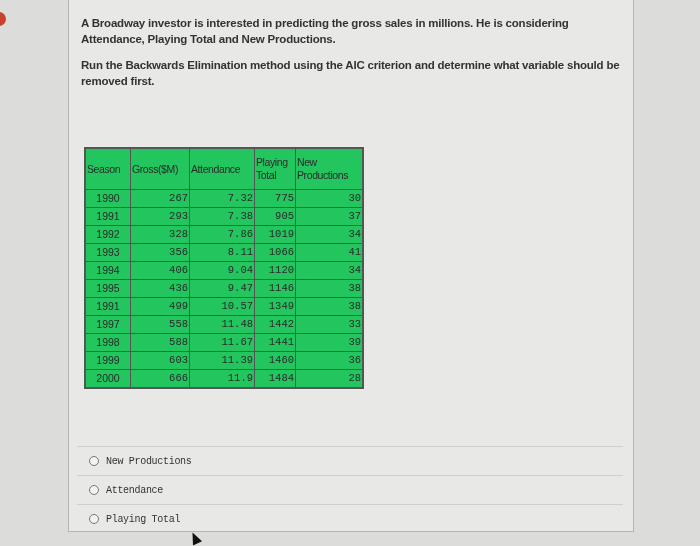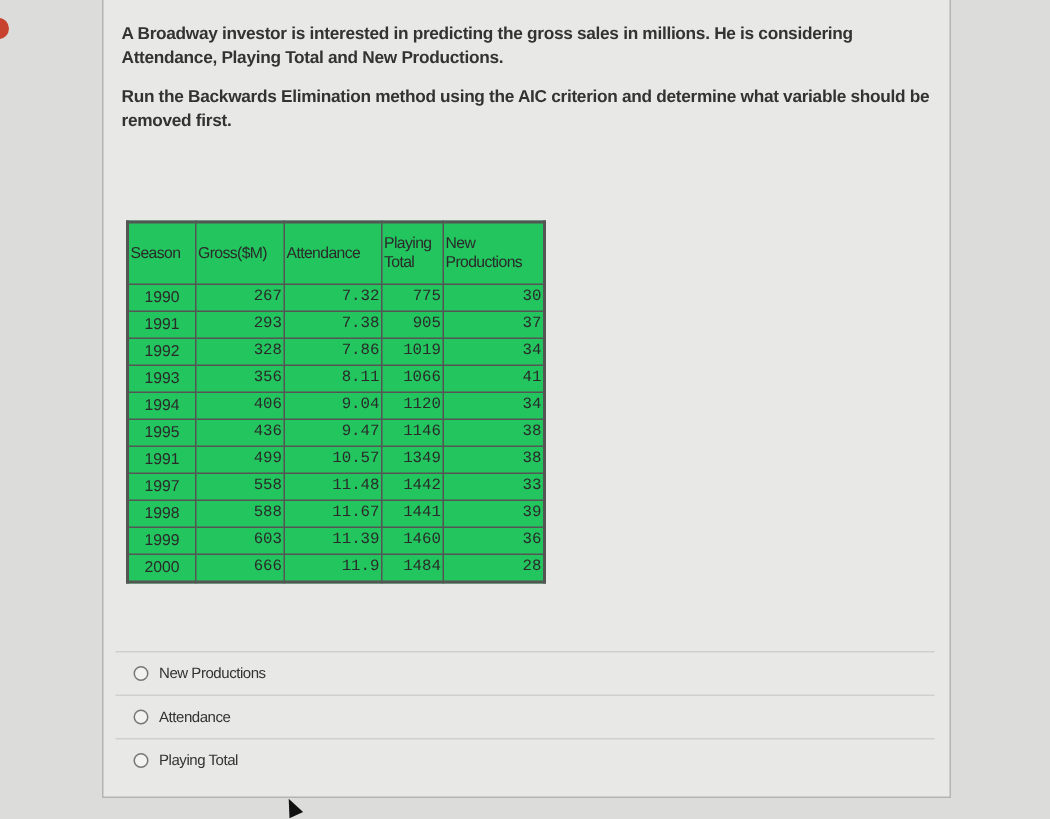--- a/index.html
+++ b/index.html
@@ -76,22 +76,23 @@
     table.data td.num { text-align: right; font-family: Liberation Mono, monospace; }
     table.data td.season { text-align: center; margin-left: 13px; }
     .c-season { width: 42px; }
     .c-gross { width: 56px; }
     .c-att { width: 62px; }
     .c-play { width: 38px; }
     .c-new { width: 64px; }
     .options {
       position: absolute;
       left: 8px;
-      top: 435px;
+      top: 447px;
       width: 546px;
+      font-family: Liberation Mono, monospace;
     }
     .option {
       position: relative;
       height: 28px;
       border-top: 1px solid #cfcfcd;
       display: flex;
       align-items: center;
       padding-left: 12px;
       font-size: 10px;
       color: #333;

